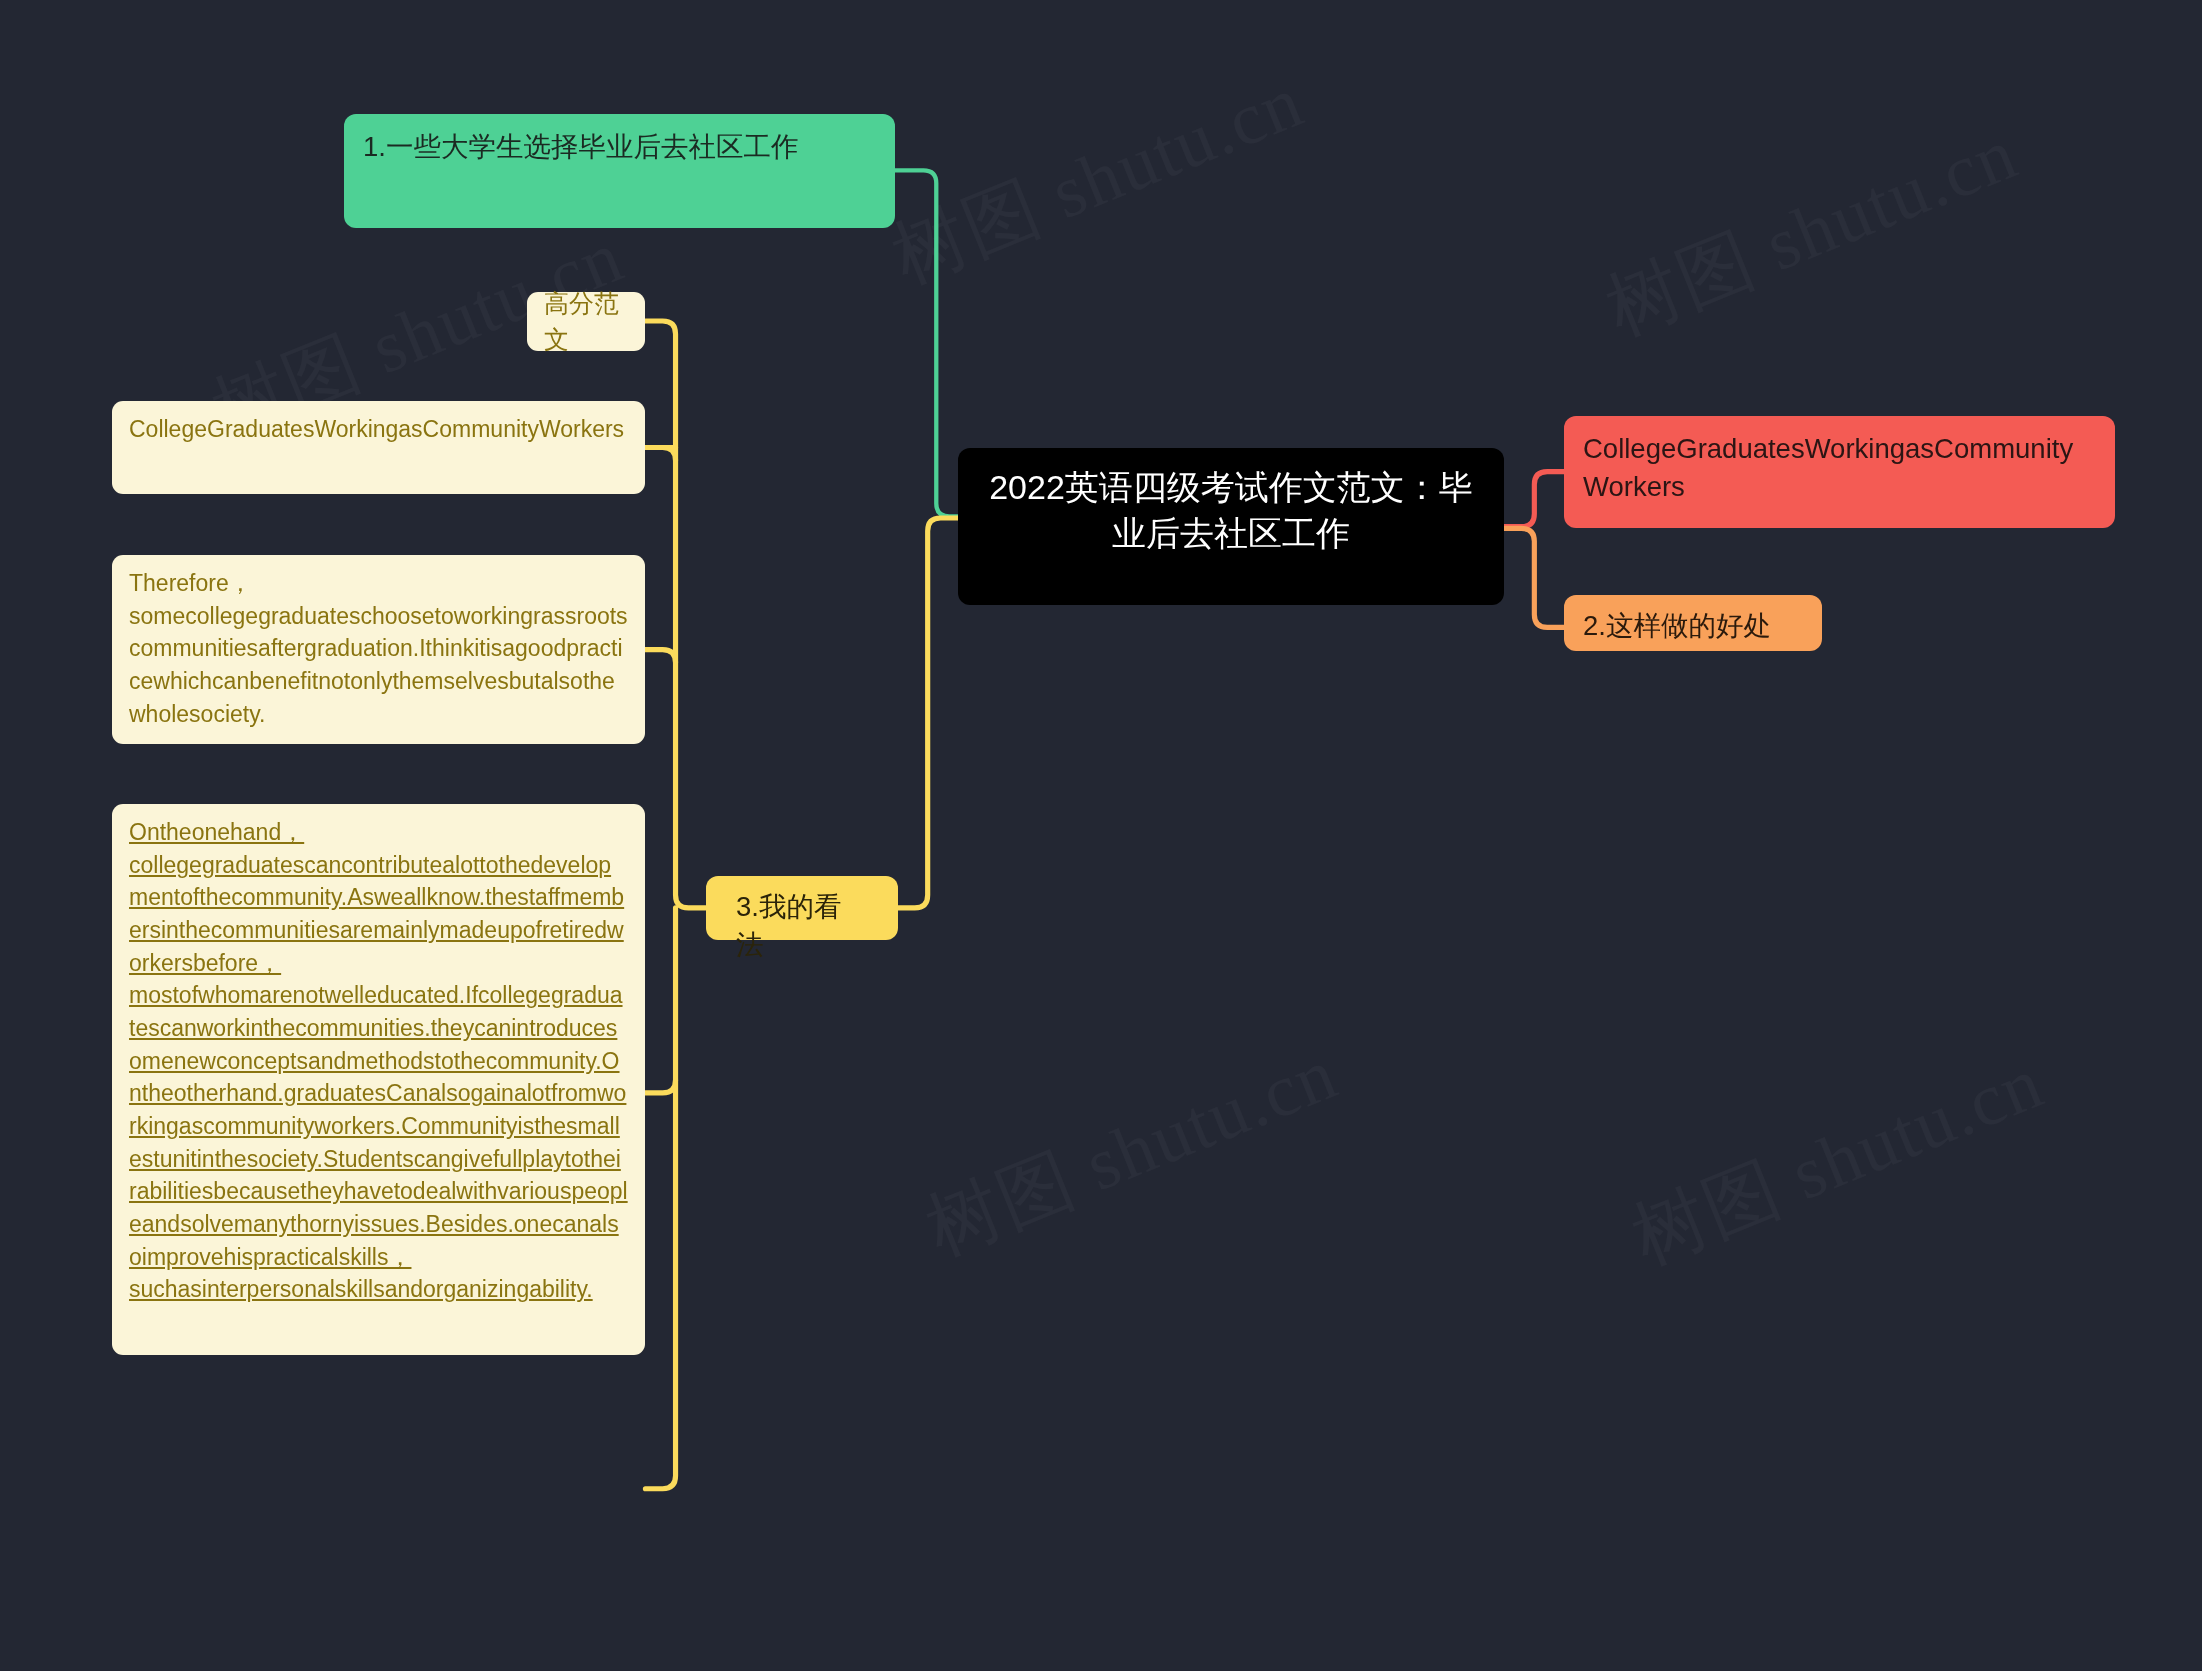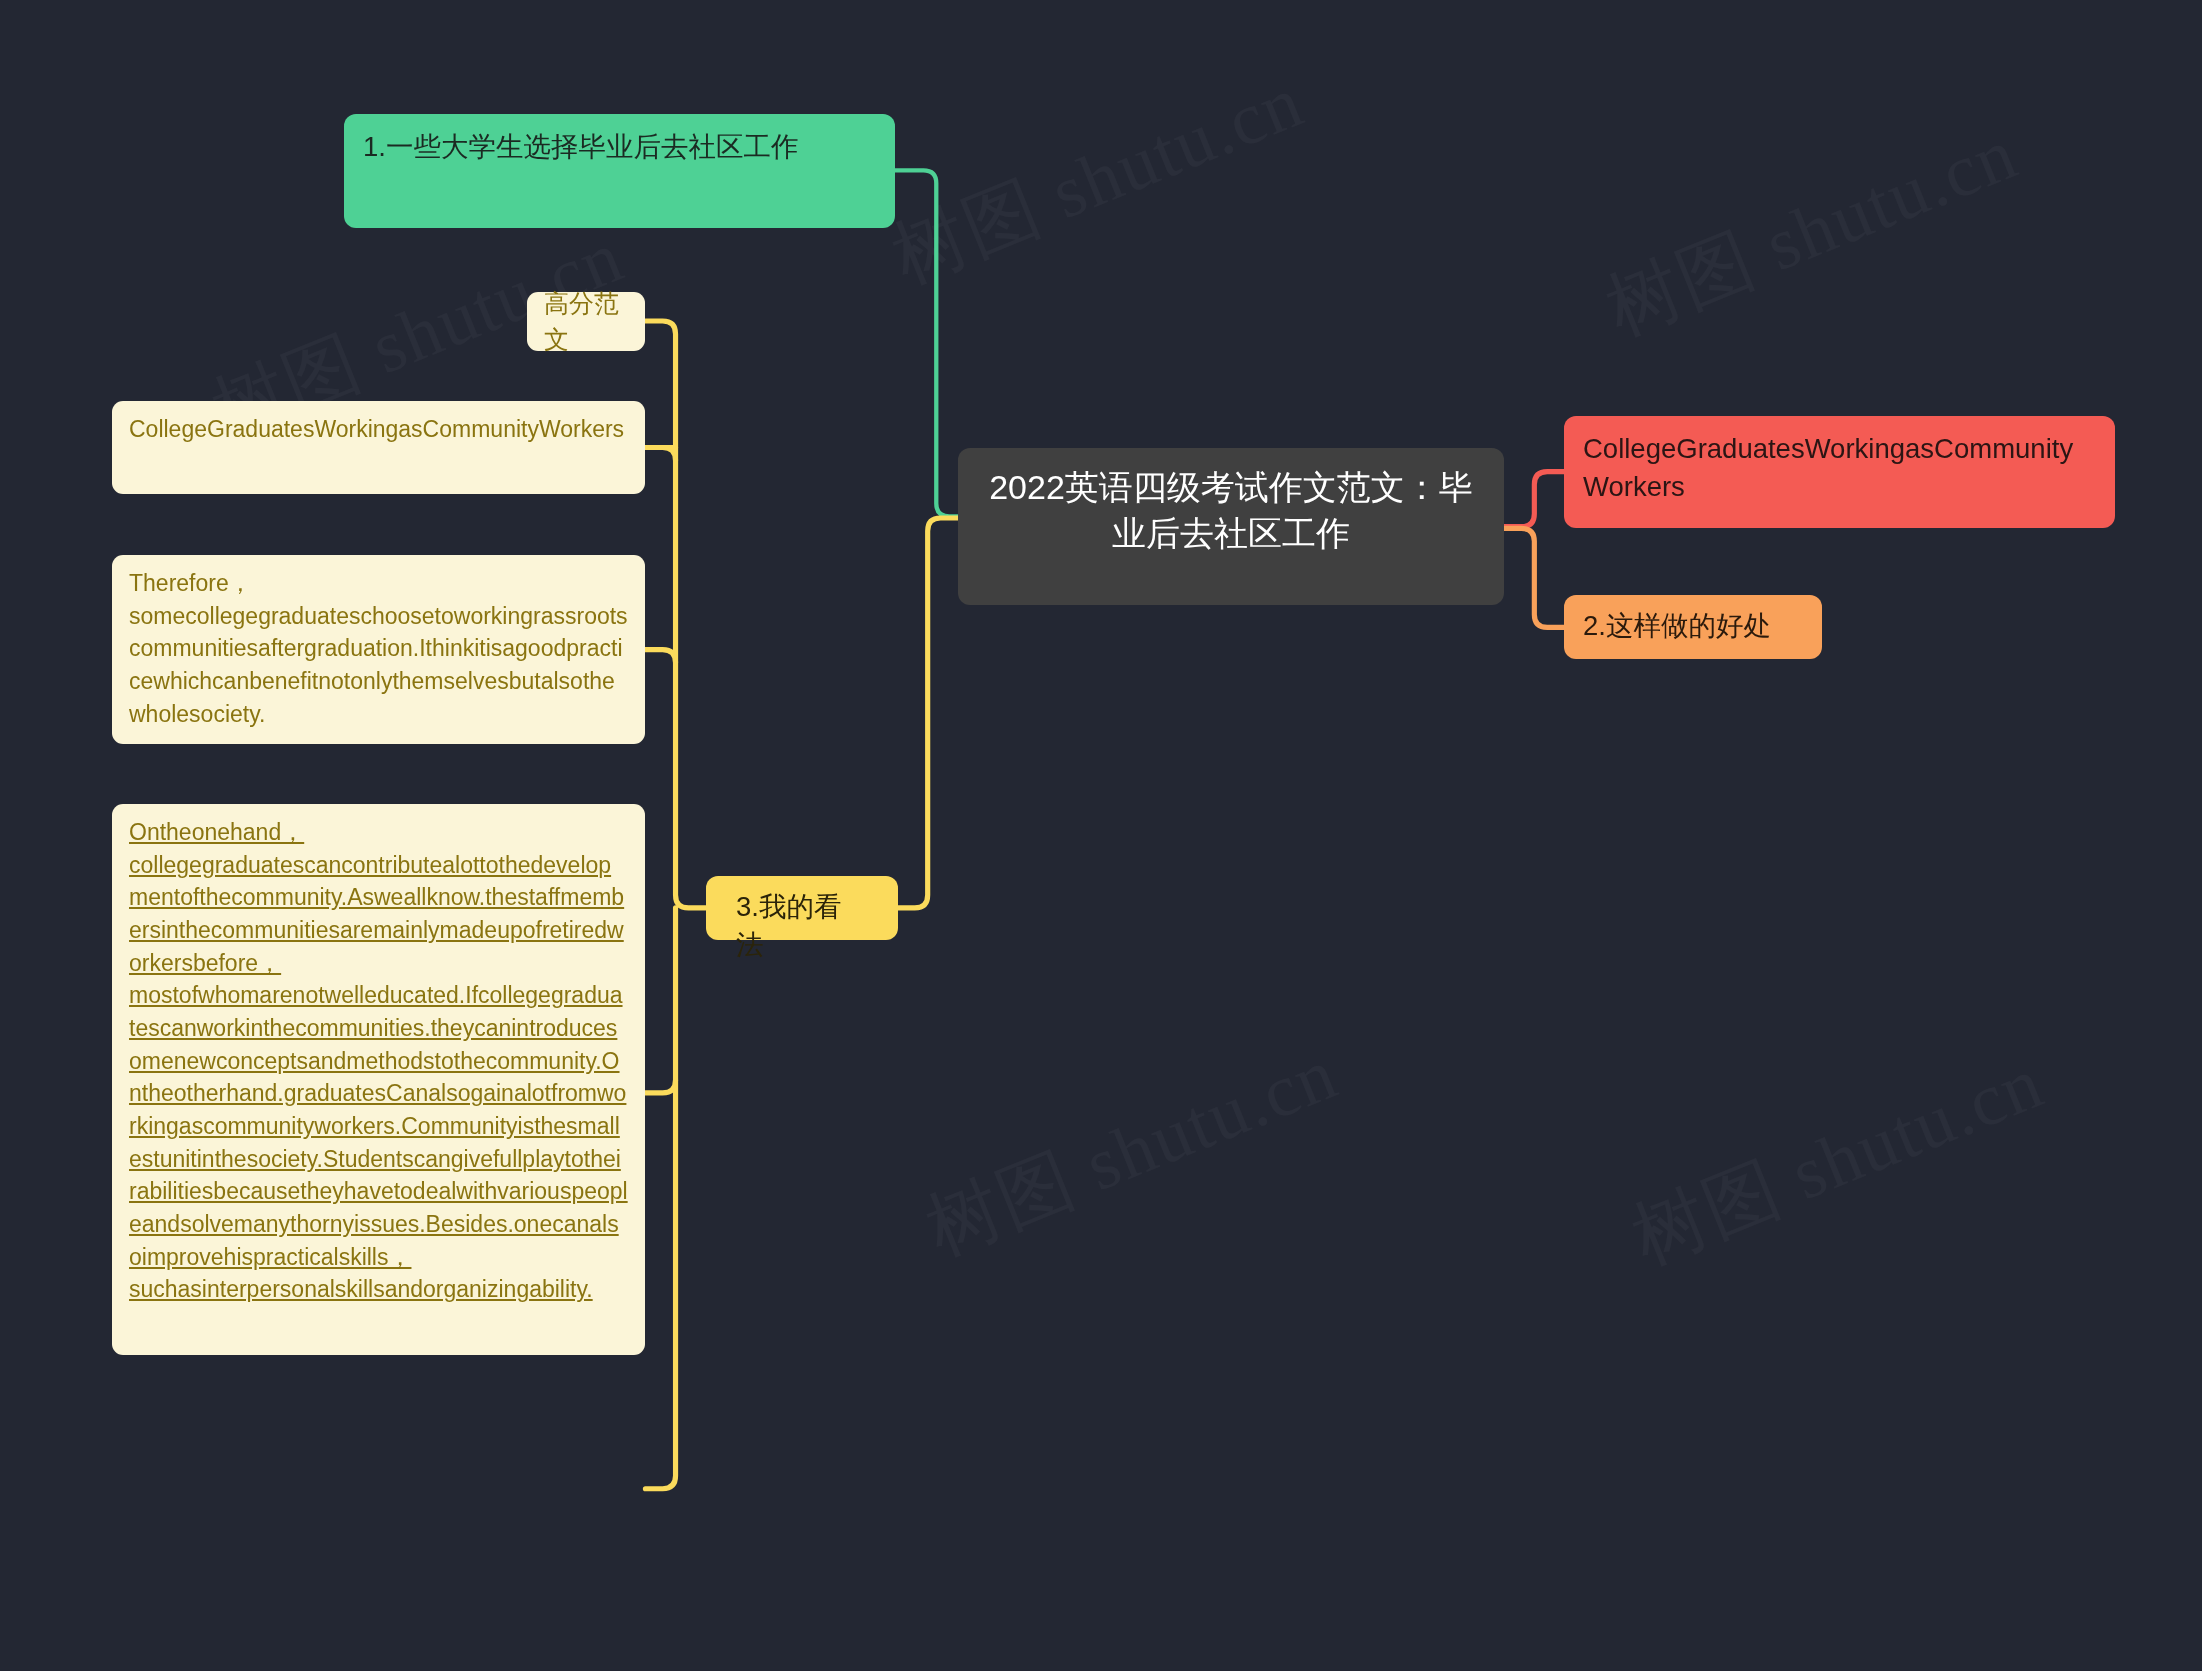--- a/index.html
+++ b/index.html
@@ -53,21 +53,21 @@
     box-sizing: border-box;
     border-radius: 10.3px;
     display: flex;
     align-items: flex-start;
     line-height: 1.38;
     word-break: break-word;
   }
 
   
   .node--root {
-    background: #404040;
+    background: #000000;
     color: #ffffff;
     font-size: 34px;
     justify-content: center;
     text-align: center;
     border-radius: 12px;
     padding: 15.5px 22.4px;
   }
 
   
   .node--green {
@@ -160,21 +160,21 @@
   </div>
 
   <div class="node node--green" style="left:344px; top:114px; width:551px; height:114px;">
     <span class="node-text">1.一些大学生选择毕业后去社区工作</span>
   </div>
 
   <div class="node node--red" style="left:1564px; top:416px; width:551px; height:112px;">
     <span class="node-text">CollegeGraduatesWorkingasCommunityWorkers</span>
   </div>
 
-  <div class="node node--orange" style="left:1564px; top:595px; width:258px; height:64px;">
+  <div class="node node--orange" style="left:1564px; top:595px; width:258px; height:56px;">
     <span class="node-text">2.这样做的好处</span>
   </div>
 
   <div class="node node--yellow" style="left:706px; top:876px; width:192px; height:64px;">
     <span class="node-text">3.我的看法</span>
   </div>
 
   <div class="node node--cream node--small" style="left:527px; top:292px; width:118px; height:59px;">
     <span class="node-text">高分范文</span>
   </div>

